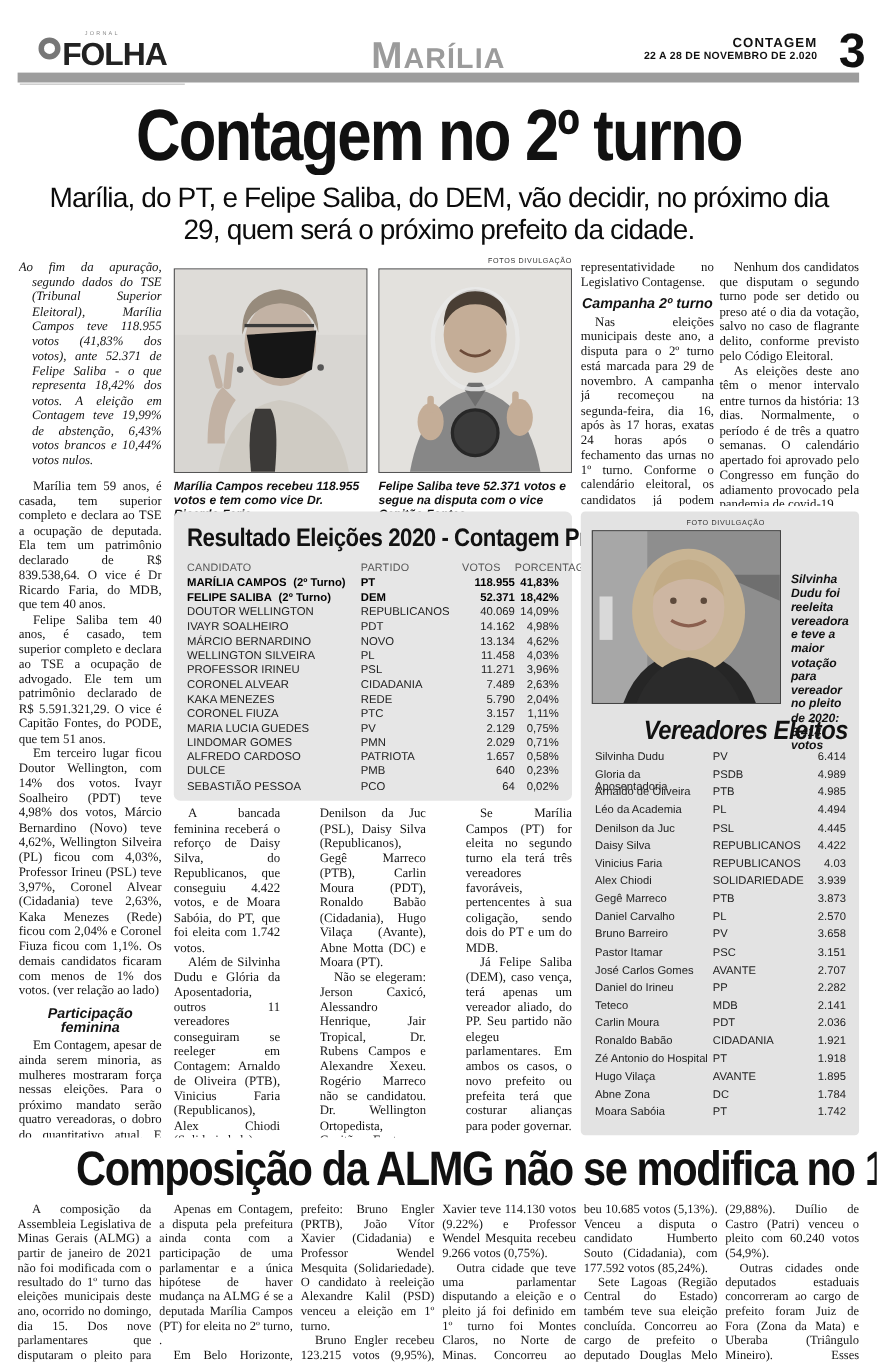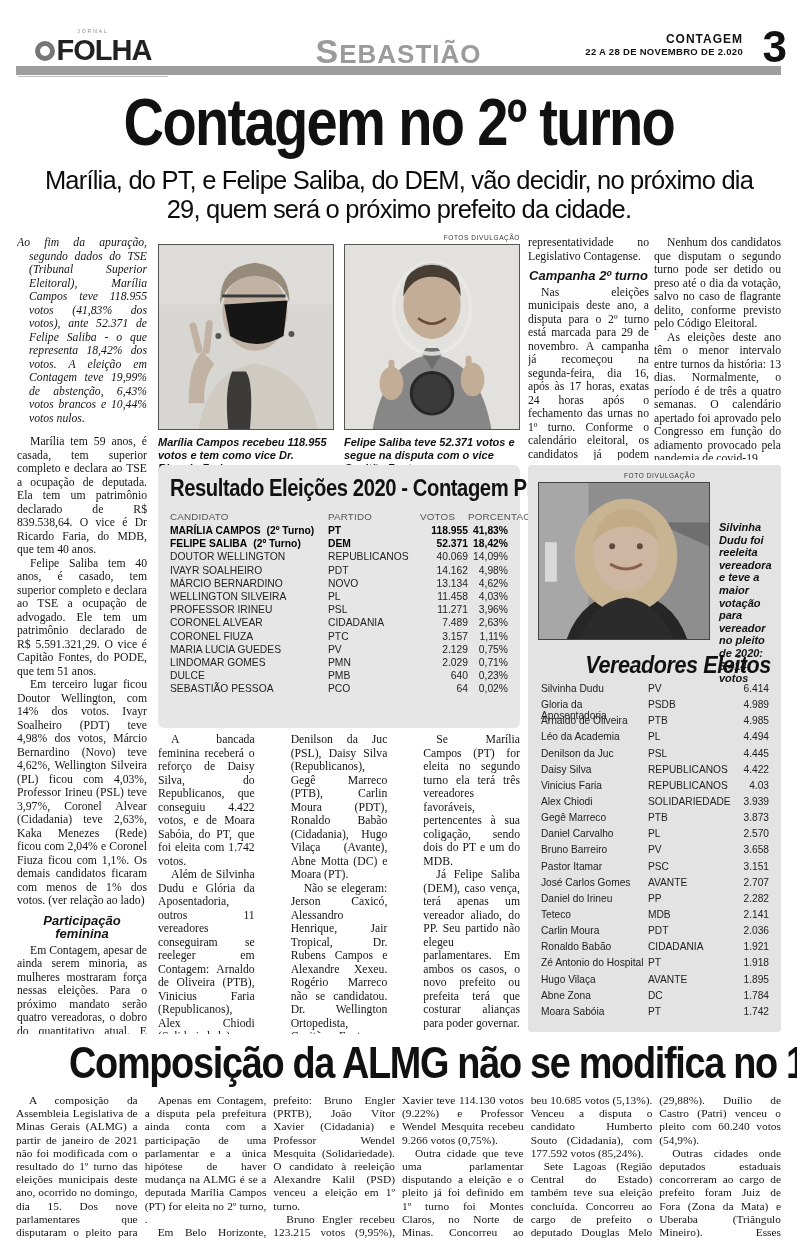--- a/index.html
+++ b/index.html
@@ -3,21 +3,21 @@
 <meta charset="utf-8">
 <style>
   * { margin:0; padding:0; box-sizing:border-box; }
   body { background:#ffffff; font-family:"Liberation Sans", sans-serif; }
   .page { position:relative; width:797px; height:1240px; background:#fff; overflow:hidden; color:#111; }
 
   
   .hdr { position:absolute; left:16px; top:28px; width:765px; height:38px; }
   .logo { position:absolute; left:2px; top:0; width:150px; text-align:center; }
   .logo-top { font-size:5px; color:#8a8a8a; letter-spacing:2px; }
-  .logo-main { display:flex; align-items:center; justify-content:center; gap:2px; }
+  .logo-main { display:flex; justify-content:center; gap:2px; }
   .logo-ring { width:20px; height:20px; border:5px solid #777; border-radius:50%; background:#fff; }
   .logo-word { font-size:29px; font-weight:bold; letter-spacing:-1px; color:#222; }
   .logo-tag { font-size:5px; color:#8a8a8a; border-top:1px solid #bbb; border-bottom:1px solid #bbb; padding:1px 0; }
   .section-title { position:absolute; left:0; right:0; top:4px; text-align:center;
     font-size:26px; font-weight:bold; color:#9b9b9b; letter-spacing:1px; }
   .section-title::first-letter { font-size:34px; }
   .hdr-right { position:absolute; right:38px; top:4px; text-align:right; }
   .hdr-city { font-size:12px; font-weight:bold; letter-spacing:1px; }
   .hdr-date { font-size:9.5px; font-weight:bold; letter-spacing:0.3px; }
   .hdr-page { position:absolute; right:-4px; top:-6px; font-size:44px; font-weight:bold; letter-spacing:-2px; }
@@ -105,21 +105,21 @@
 
   <div class="hdr">
     <div class="logo">
       <div class="logo-top">JORNAL</div>
       <div class="logo-main">
         <span class="logo-ring"></span>
         <span class="logo-word">FOLHA</span>
       </div>
       <div class="logo-tag">Contagem em primeiro lugar</div>
     </div>
-    <div class="section-title">SEBASTIÃO</div>
+    <div class="section-title">MARÍLIA</div>
     <div class="hdr-right">
       <div class="hdr-city">CONTAGEM</div>
       <div class="hdr-date">22 A 28 DE NOVEMBRO DE 2.020</div>
     </div>
     <div class="hdr-page">3</div>
   </div>
   <div class="hdr-bar"></div>
 
   <div class="hero-title"><span>Contagem no 2º turno</span></div>
   <div class="hero-sub">Marília, do PT, e Felipe Saliba, do DEM, vão decidir, no próximo dia 29, quem será o próximo prefeito da cidade.</div>
@@ -249,20 +249,26 @@
           <span class="num">3,96%</span>
         </div>
 
         <div class="t-row">
           <span class="t-cand"><span>CORONEL ALVEAR</span><span class="note"></span></span>
           <span>CIDADANIA</span>
           <span class="num">7.489</span>
           <span class="num">2,63%</span>
         </div>
 
+        <div class="t-row">
+          <span class="t-cand"><span>KAKA MENEZES</span><span class="note"></span></span>
+          <span>REDE</span>
+          <span class="num">5.790</span>
+          <span class="num">2,04%</span>
+        </div>
 
         <div class="t-row">
           <span class="t-cand"><span>CORONEL FIUZA</span><span class="note"></span></span>
           <span>PTC</span>
           <span class="num">3.157</span>
           <span class="num">1,11%</span>
         </div>
 
         <div class="t-row">
           <span class="t-cand"><span>MARIA LUCIA GUEDES</span><span class="note"></span></span>
@@ -271,20 +277,26 @@
           <span class="num">0,75%</span>
         </div>
 
         <div class="t-row">
           <span class="t-cand"><span>LINDOMAR GOMES</span><span class="note"></span></span>
           <span>PMN</span>
           <span class="num">2.029</span>
           <span class="num">0,71%</span>
         </div>
 
+        <div class="t-row">
+          <span class="t-cand"><span>ALFREDO CARDOSO</span><span class="note"></span></span>
+          <span>PATRIOTA</span>
+          <span class="num">1.657</span>
+          <span class="num">0,58%</span>
+        </div>
 
         <div class="t-row">
           <span class="t-cand"><span>DULCE</span><span class="note"></span></span>
           <span>PMB</span>
           <span class="num">640</span>
           <span class="num">0,23%</span>
         </div>
 
         <div class="t-row">
           <span class="t-cand"><span>SEBASTIÃO PESSOA</span><span class="note"></span></span>

